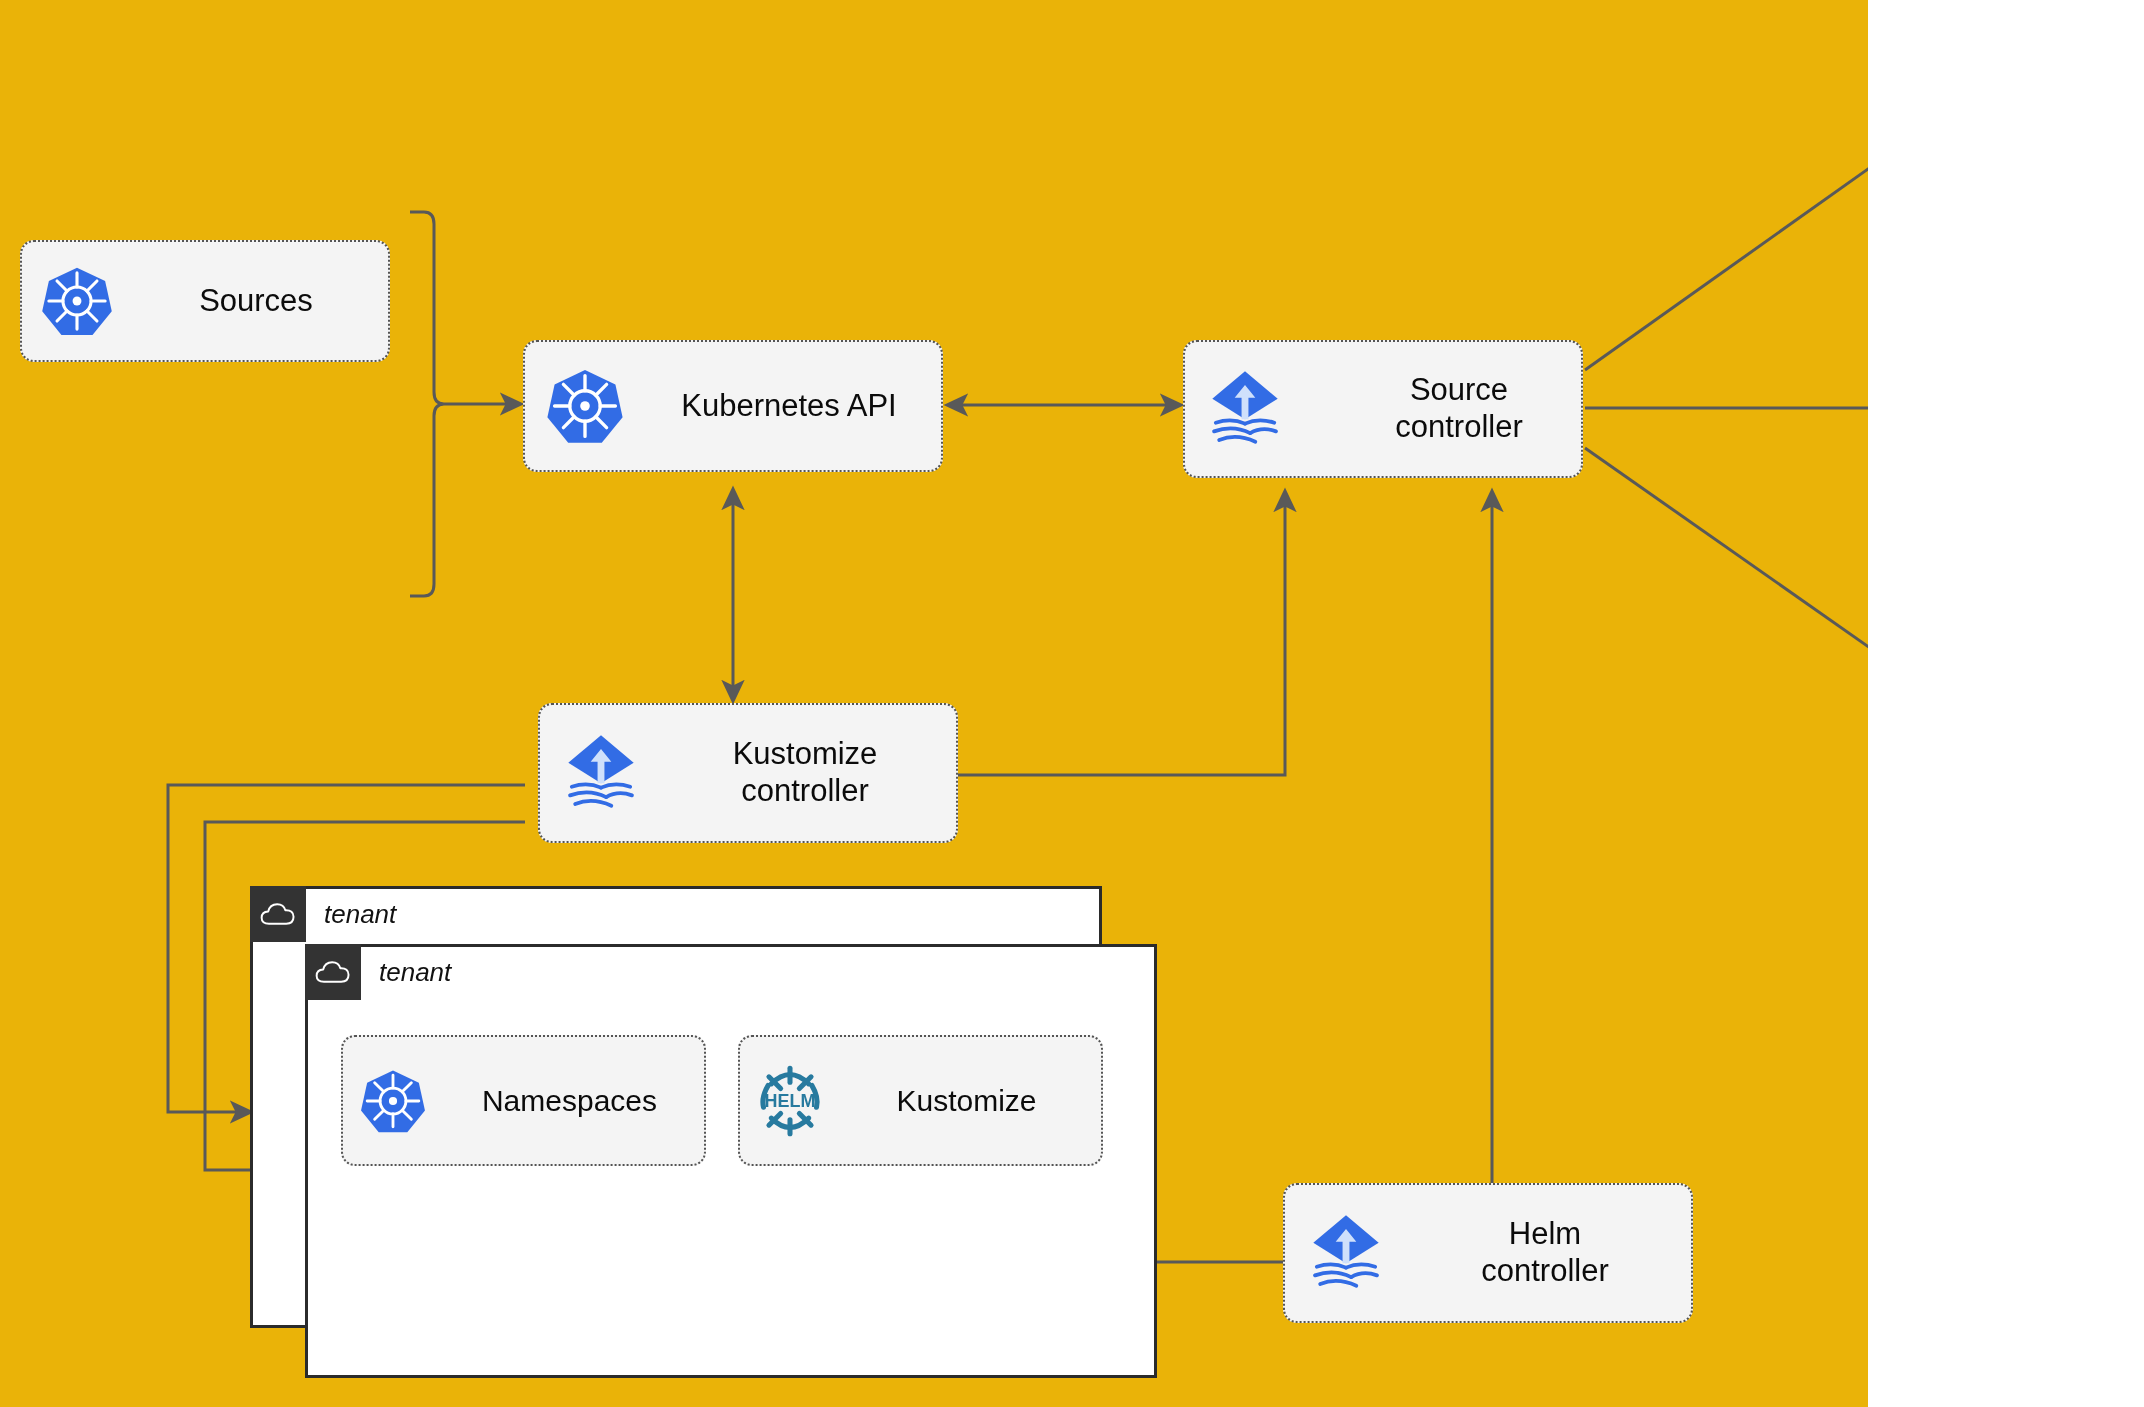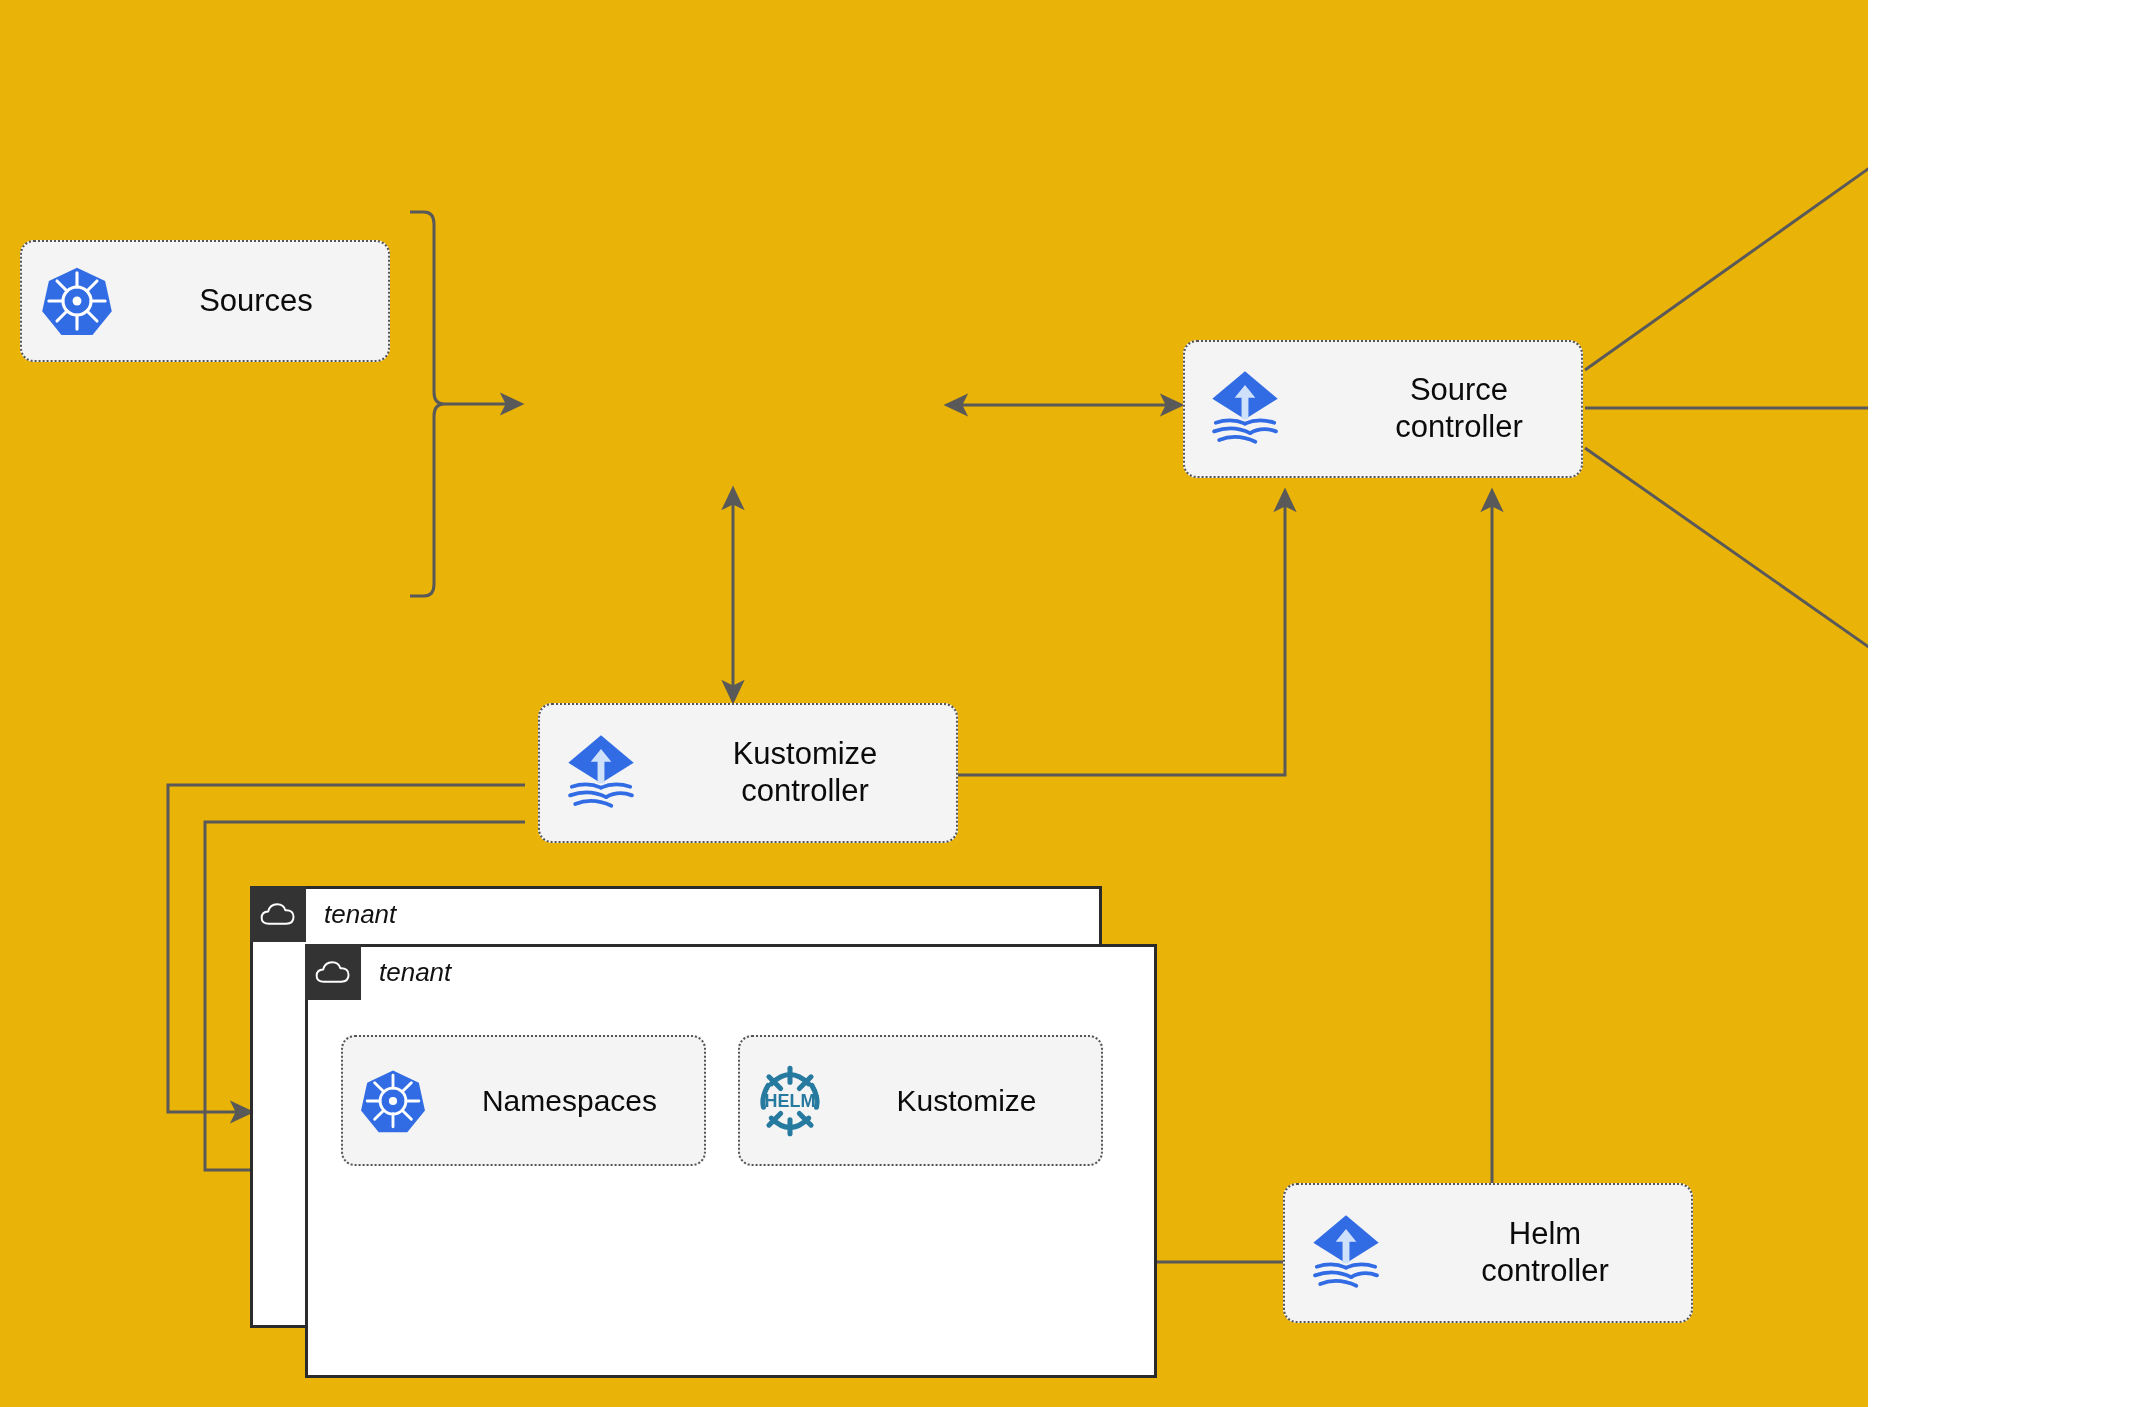--- a/index.html
+++ b/index.html
@@ -153,20 +153,34 @@
           <path d="M50 12 L50 31 M50 69 L50 88 M12 50 L31 50 M69 50 L88 50
                    M23 23 L36.5 36.5 M63.5 63.5 L77 77 M77 23 L63.5 36.5 M36.5 63.5 L23 77"></path>
         </g>
         <circle cx="50" cy="50" r="6" fill="#ffffff"></circle>
       </svg>
     </span>
     <span class="lbl">Sources</span>
   </div>
 
 
+  <div class="node" style="left:523px; top:340px; width:420px; height:132px;">
+    <span class="ico" style="width:120px;">
+      <svg width="80" height="80" viewBox="0 0 100 100">
+        <path d="M50 5 L88 23 L97 64 L71 96 L29 96 L3 64 L12 23 Z" fill="#326ce5"></path>
+        <g fill="none" stroke="#ffffff" stroke-width="4.2" stroke-linecap="round">
+          <circle cx="50" cy="50" r="19"></circle>
+          <path d="M50 12 L50 31 M50 69 L50 88 M12 50 L31 50 M69 50 L88 50
+                   M23 23 L36.5 36.5 M63.5 63.5 L77 77 M77 23 L63.5 36.5 M36.5 63.5 L23 77"></path>
+        </g>
+        <circle cx="50" cy="50" r="6" fill="#ffffff"></circle>
+      </svg>
+    </span>
+    <span class="lbl">Kubernetes API</span>
+  </div>
 
   <div class="node" style="left:1183px; top:340px; width:400px; height:138px;gap:40px;">
     <span class="ico" style="width:120px;">
       <svg width="86" height="86" viewBox="0 0 100 100">
         <path d="M50 6 L88 38 L50 62 L12 38 Z" fill="#326ce5"></path>
         <path d="M50 22 L62 37 L54 37 L54 62 L46 62 L46 37 L38 37 Z" fill="#cfe0fb"></path>
         <g stroke="#326ce5" stroke-width="4.4" fill="none" stroke-linecap="round">
           <path d="M16 66 Q 34 60 50 67"></path>
           <path d="M14 76 Q 36 68 56 78"></path>
           <path d="M20 86 Q 40 78 62 88"></path>

